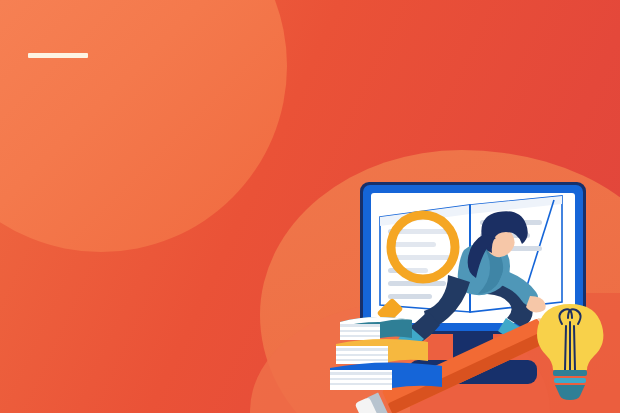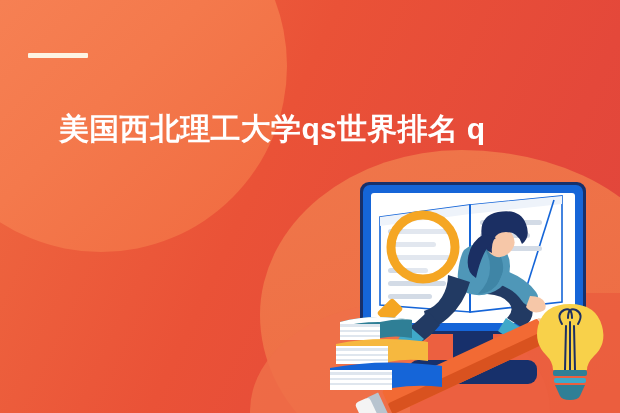--- a/index.html
+++ b/index.html
@@ -99,21 +99,20 @@
 
   <div class="bg-layer">
     <div class="shape-circle-top"></div>
     <div class="shape-blob-right"></div>
     <div class="shape-blob-low"></div>
     <div class="shape-wedge-bottom"></div>
   </div>
 
   <div class="rule"></div>
 
-  <h1 class="title">美国西北理工大学qs世界排名 q</h1>
 
   <div class="illus">
     <svg viewBox="0 0 298 241" xmlns="http://www.w3.org/2000/svg">
 
       <g>
 
         <rect x="38" y="10" width="226" height="152" rx="9" fill="#17306b"></rect>
 
         <rect x="41" y="13" width="220" height="146" rx="7" fill="#1565d8"></rect>
 

